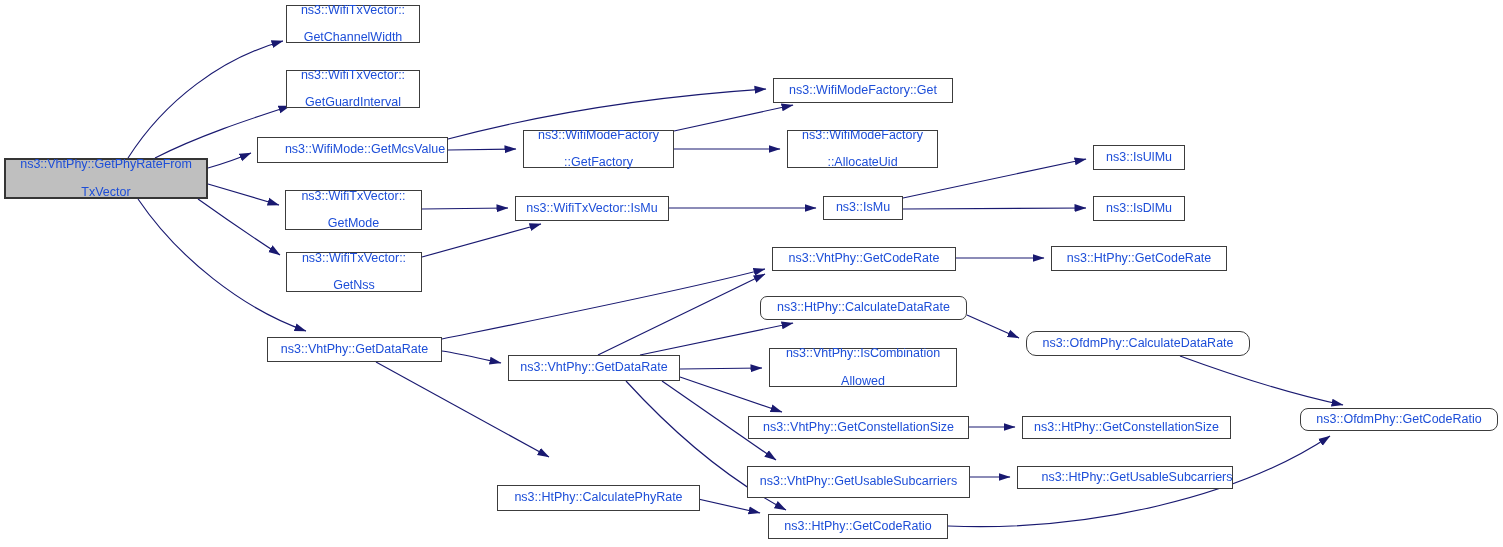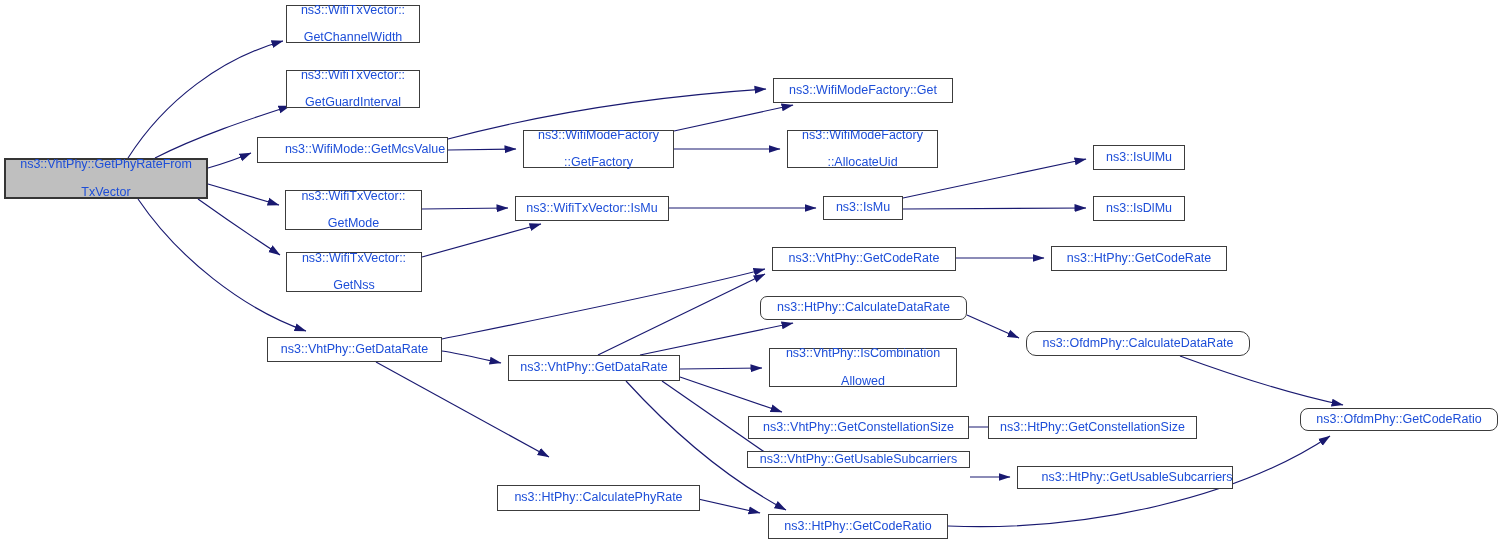--- a/index.html
+++ b/index.html
@@ -140,39 +140,39 @@
       <div class="node" style="left: 760px; top: 296px; width: 207px; height: 24px; border-radius: 7px;">
         <span>ns3::HtPhy::CalculateDataRate</span>
       </div>
       <div class="node" style="left: 769px; top: 348px; width: 188px; height: 39px;">
         <span>ns3::VhtPhy::IsCombination</span>
         <span>Allowed</span>
       </div>
       <div class="node" style="left: 748px; top: 416px; width: 221px; height: 23px;">
         <span>ns3::VhtPhy::GetConstellationSize</span>
       </div>
-      <div class="node" style="left: 747px; top: 451px; width: 223px; height: 17px;">
+      <div class="node" style="left: 747px; top: 466px; width: 223px; height: 32px;">
         <span>ns3::VhtPhy::GetUsableSubcarriers</span>
       </div>
       <div class="node" style="left: 768px; top: 514px; width: 180px; height: 25px;">
         <span>ns3::HtPhy::GetCodeRatio</span>
       </div>
       <div class="node" style="left: 1093px; top: 145px; width: 92px; height: 25px;">
         <span>ns3::IsUlMu</span>
       </div>
       <div class="node" style="left: 1093px; top: 196px; width: 92px; height: 25px;">
         <span>ns3::IsDlMu</span>
       </div>
       <div class="node" style="left: 1051px; top: 246px; width: 176px; height: 25px;">
         <span>ns3::HtPhy::GetCodeRate</span>
       </div>
       <div class="node" style="left: 1026px; top: 331px; width: 224px; height: 25px; border-radius: 10px;">
         <span>ns3::OfdmPhy::CalculateDataRate</span>
       </div>
-      <div class="node" style="left: 988px; top: 416px; width: 209px; height: 23px;">
+      <div class="node" style="left: 1022px; top: 416px; width: 209px; height: 23px;">
         <span>ns3::HtPhy::GetConstellationSize</span>
       </div>
       <div class="node" style="left: 1017px; top: 466px; width: 216px; height: 23px; padding-left: 24px;">
         <span>ns3::HtPhy::GetUsableSubcarriers</span>
       </div>
       <div class="node" style="left: 1300px; top: 408px; width: 198px; height: 23px; border-radius: 8px;">
         <span>ns3::OfdmPhy::GetCodeRatio</span>
       </div>
     </div>
 </div>

